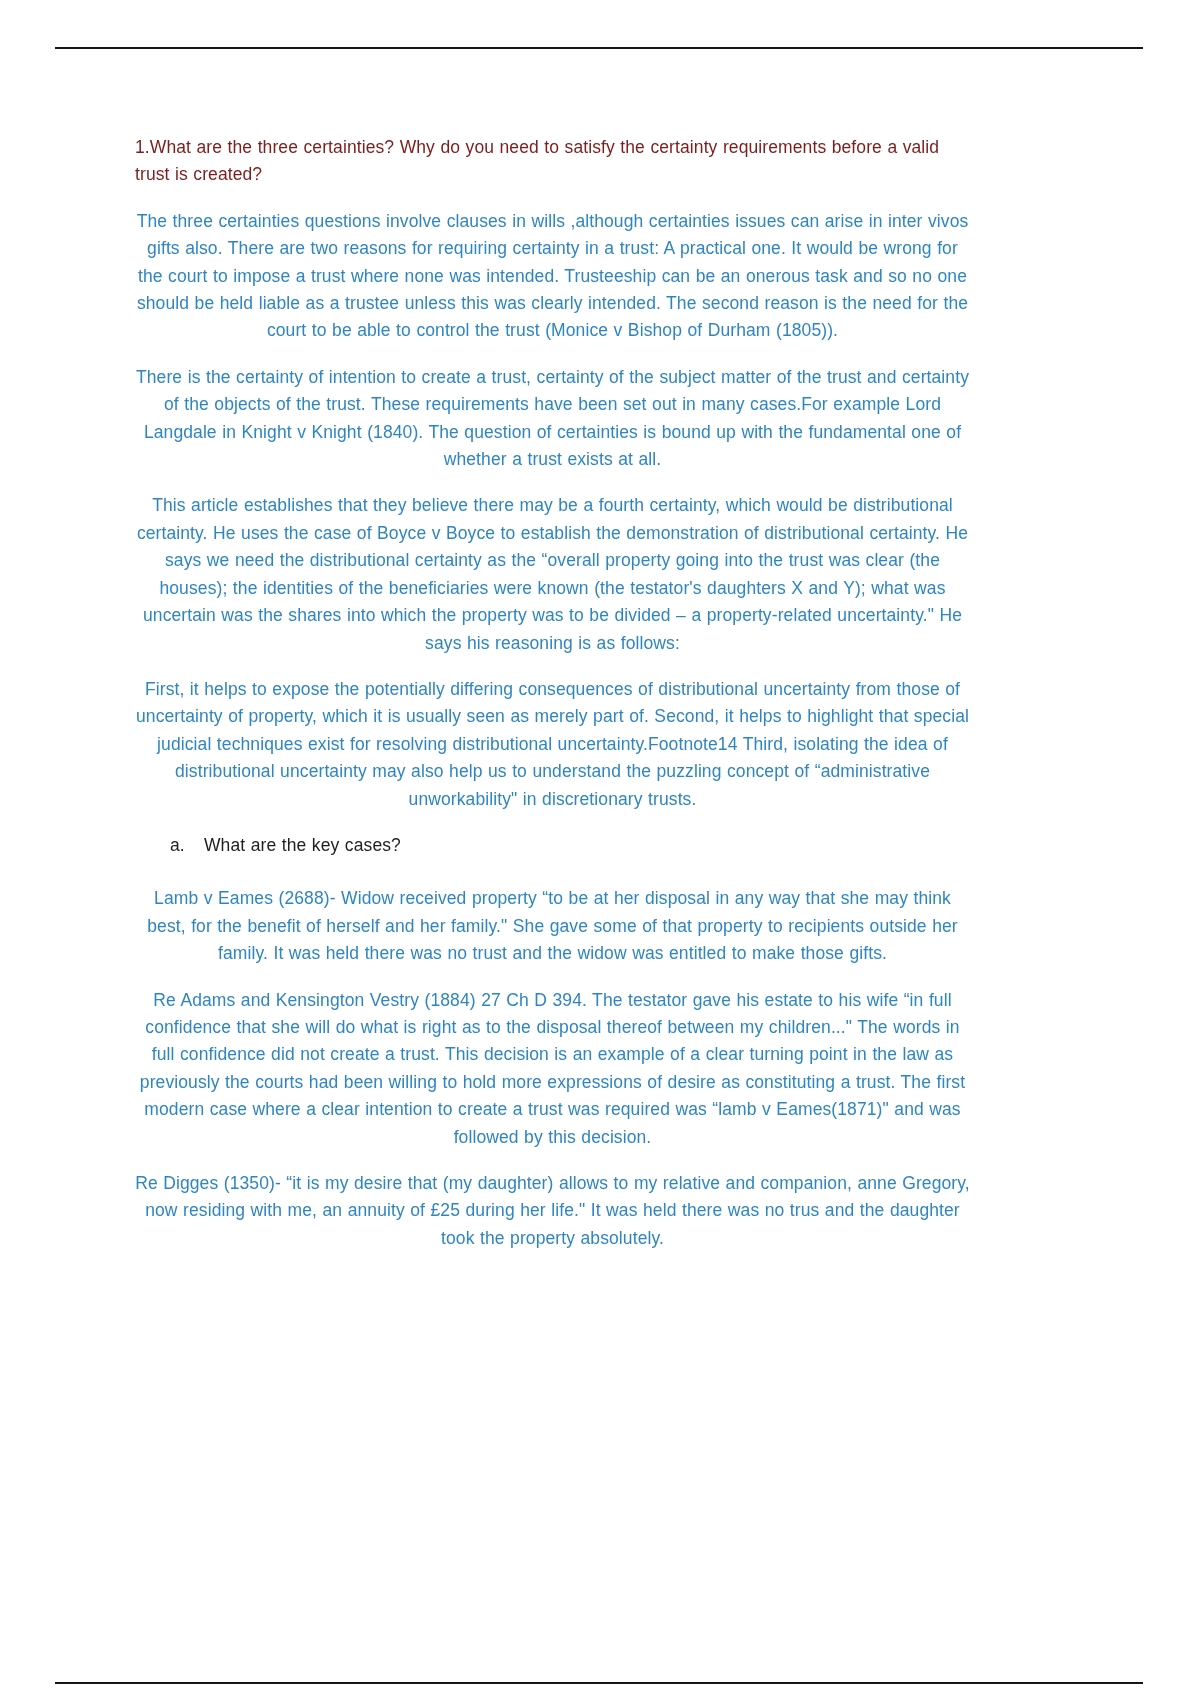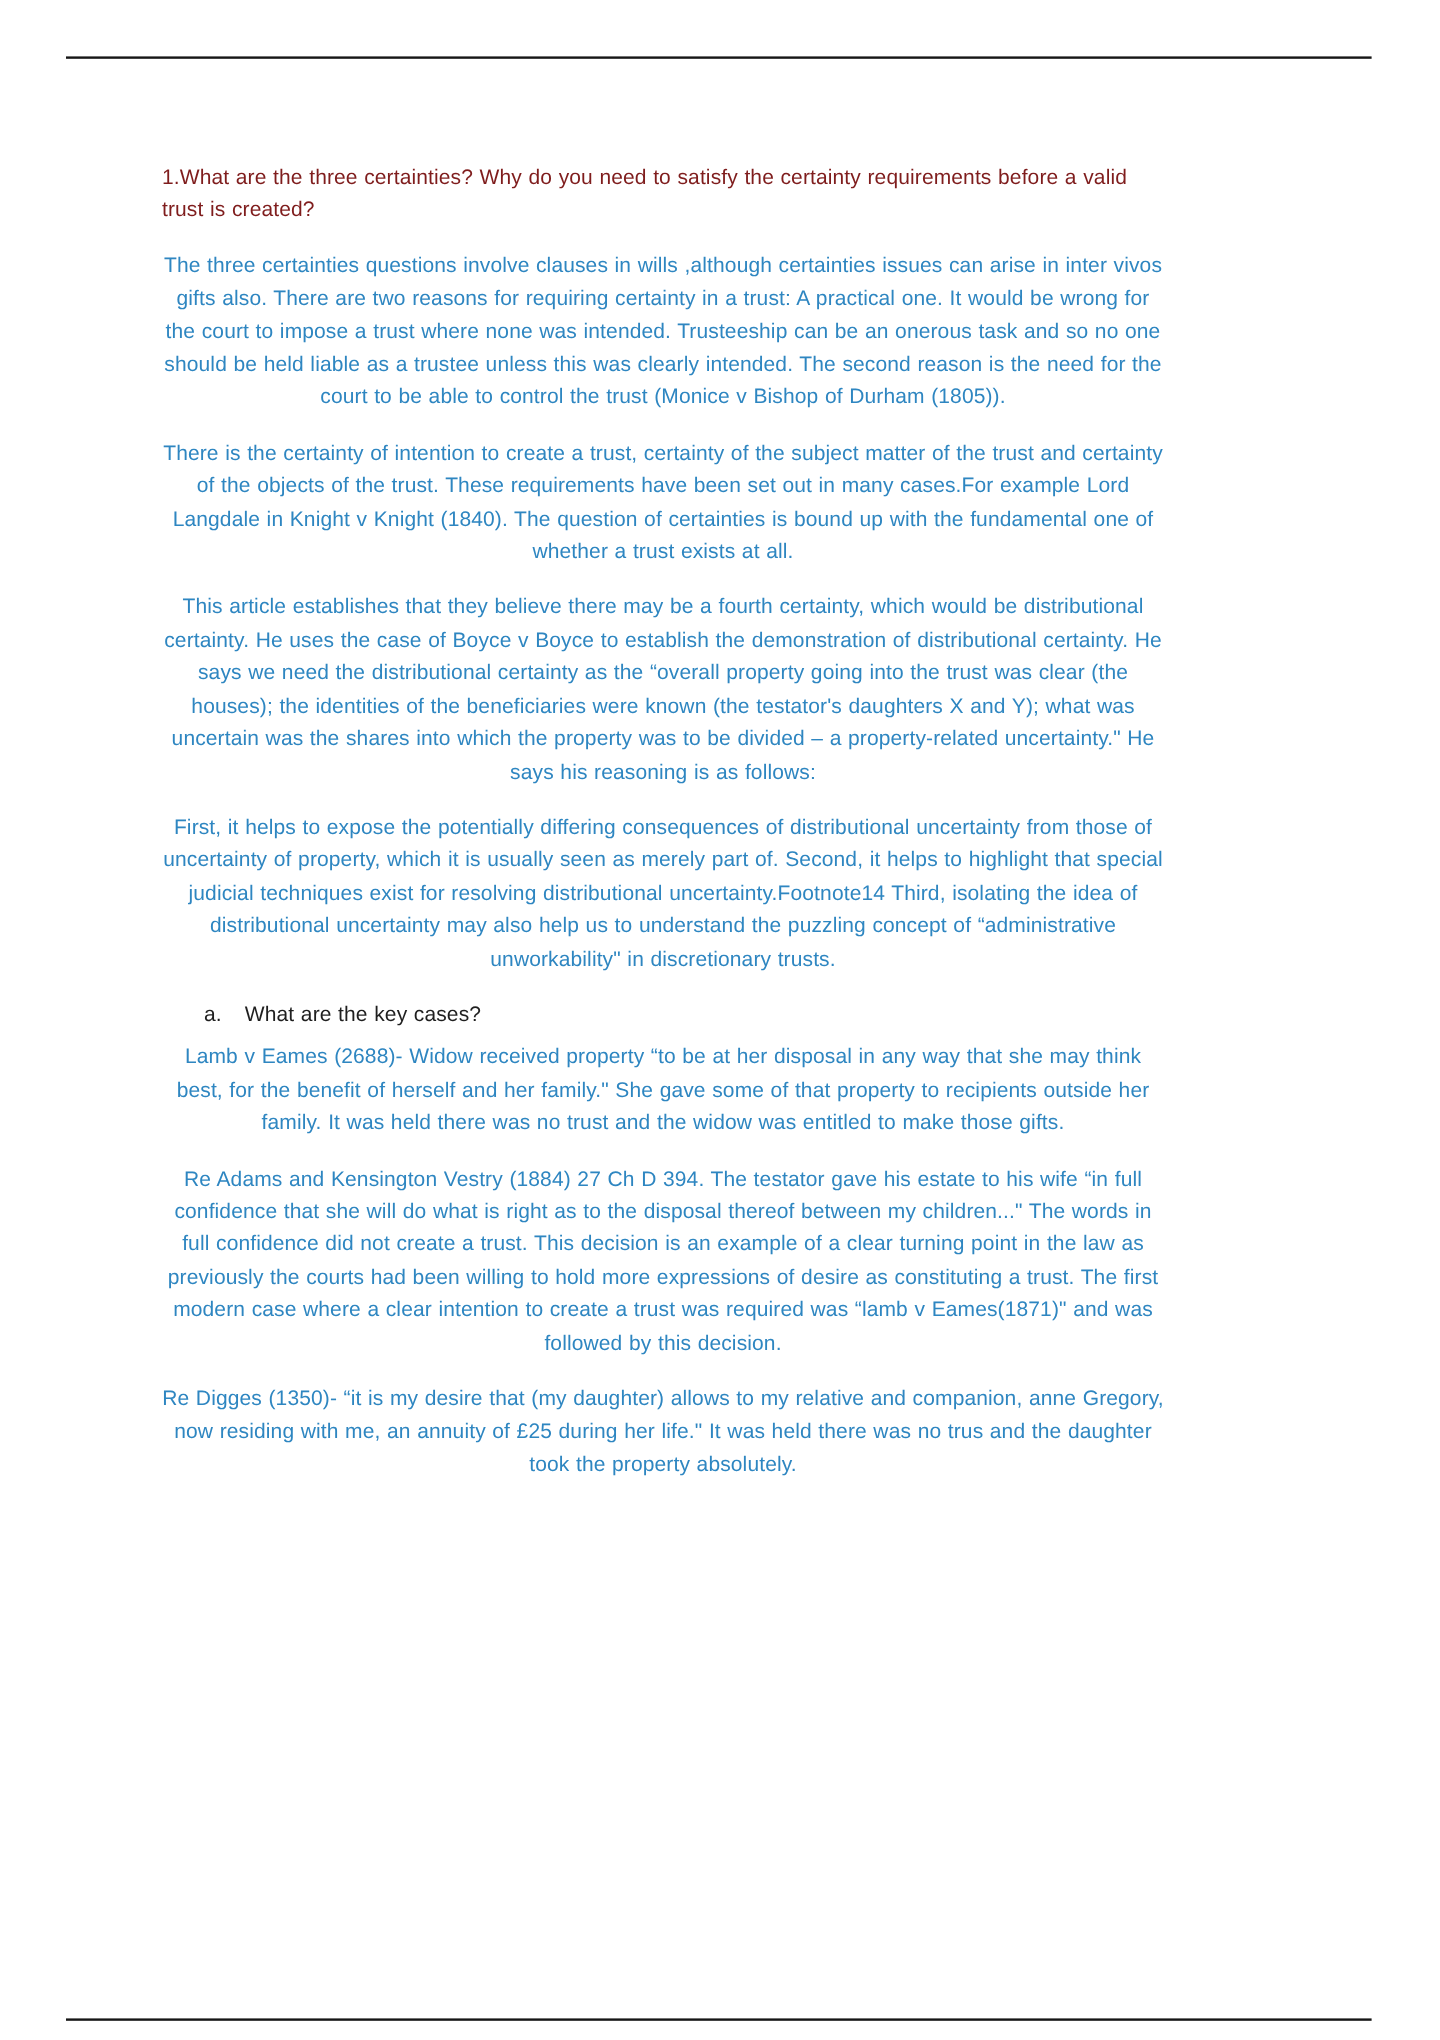--- a/index.html
+++ b/index.html
@@ -33,21 +33,21 @@
     line-height: 27.4px;
     letter-spacing: 0.1px;
     word-spacing: 0.5px;
   }
   .content p {
     margin: 0 0 19px 0;
   }
   .black { color: #7f1d1d; }
   .blue  { color: #2e86c1; text-align: center; }
   .list-item {
-    margin: 0 0 8px 35px;
+    margin: 0 0 26px 35px;
     color: #1f1f1f;
   }
   .list-item .marker {
     display: inline-block;
     width: 34px;
   }
 </style>
 </head>
 <body>
 

